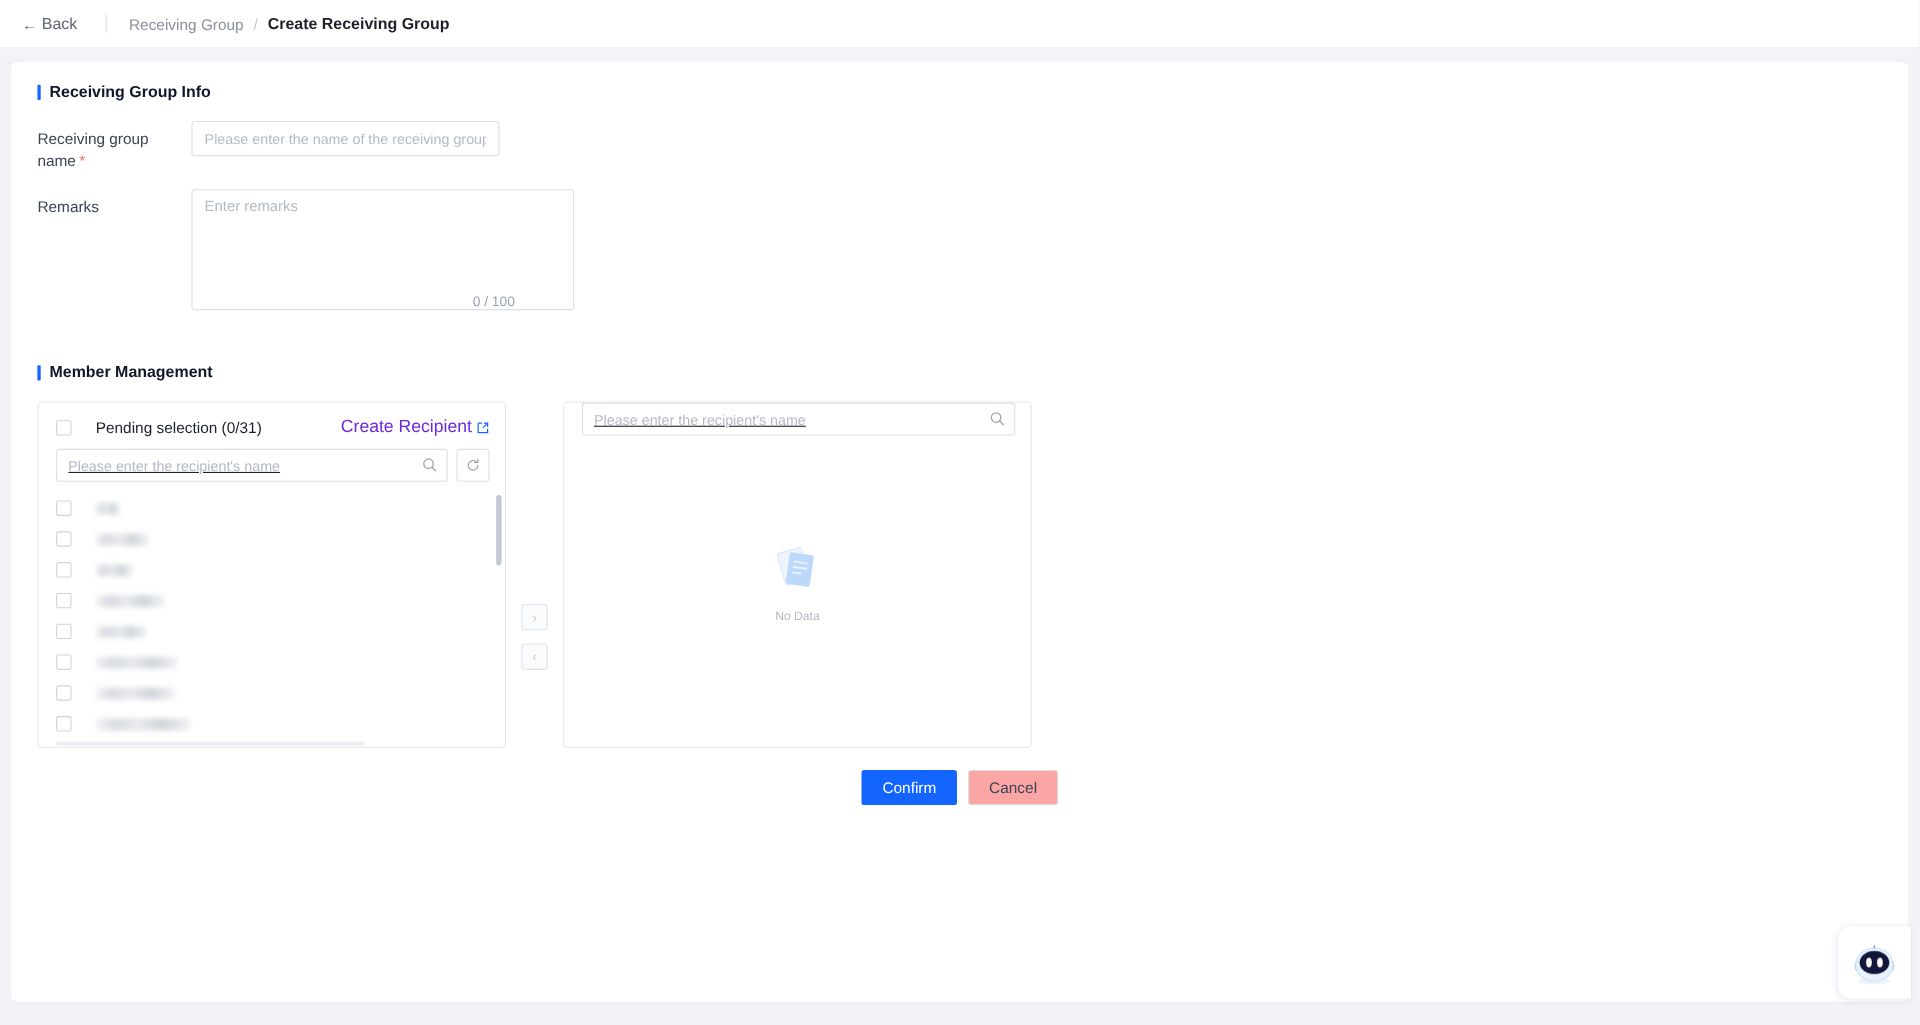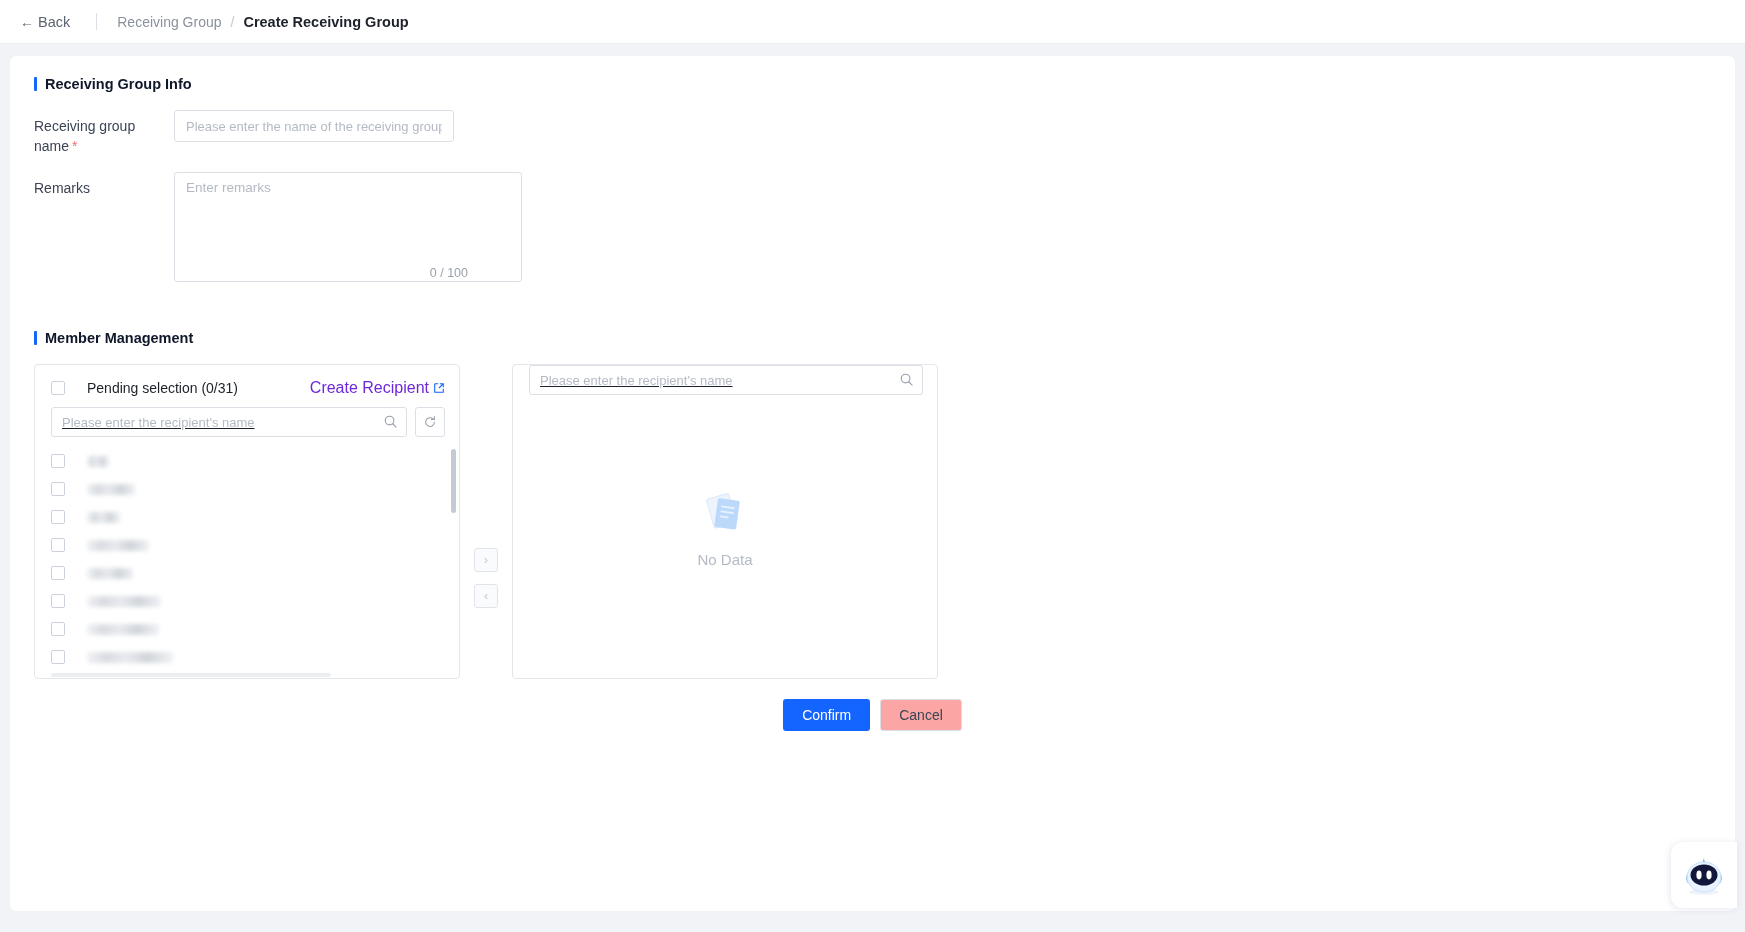--- a/index.html
+++ b/index.html
@@ -226,21 +226,21 @@
     cursor: not-allowed;
   }
 
   .empty {
     flex: 1;
     display: flex; flex-direction: column;
     align-items: center; justify-content: center;
     gap: 10px;
     padding-bottom: 18px;
   }
-  .empty-text { font-size: 15px; color: #b4bac4; }
+  .empty-text { font-size: 11px; color: #b4bac4; }
 
   
   .actions { display: flex; gap: 10px; margin-top: 20px; justify-content: center; }
   .btn {
     height: 32px;
     padding: 0 18px;
     border-radius: 3px;
     font-size: 14px;
     cursor: pointer;
     border: 1px solid transparent;

